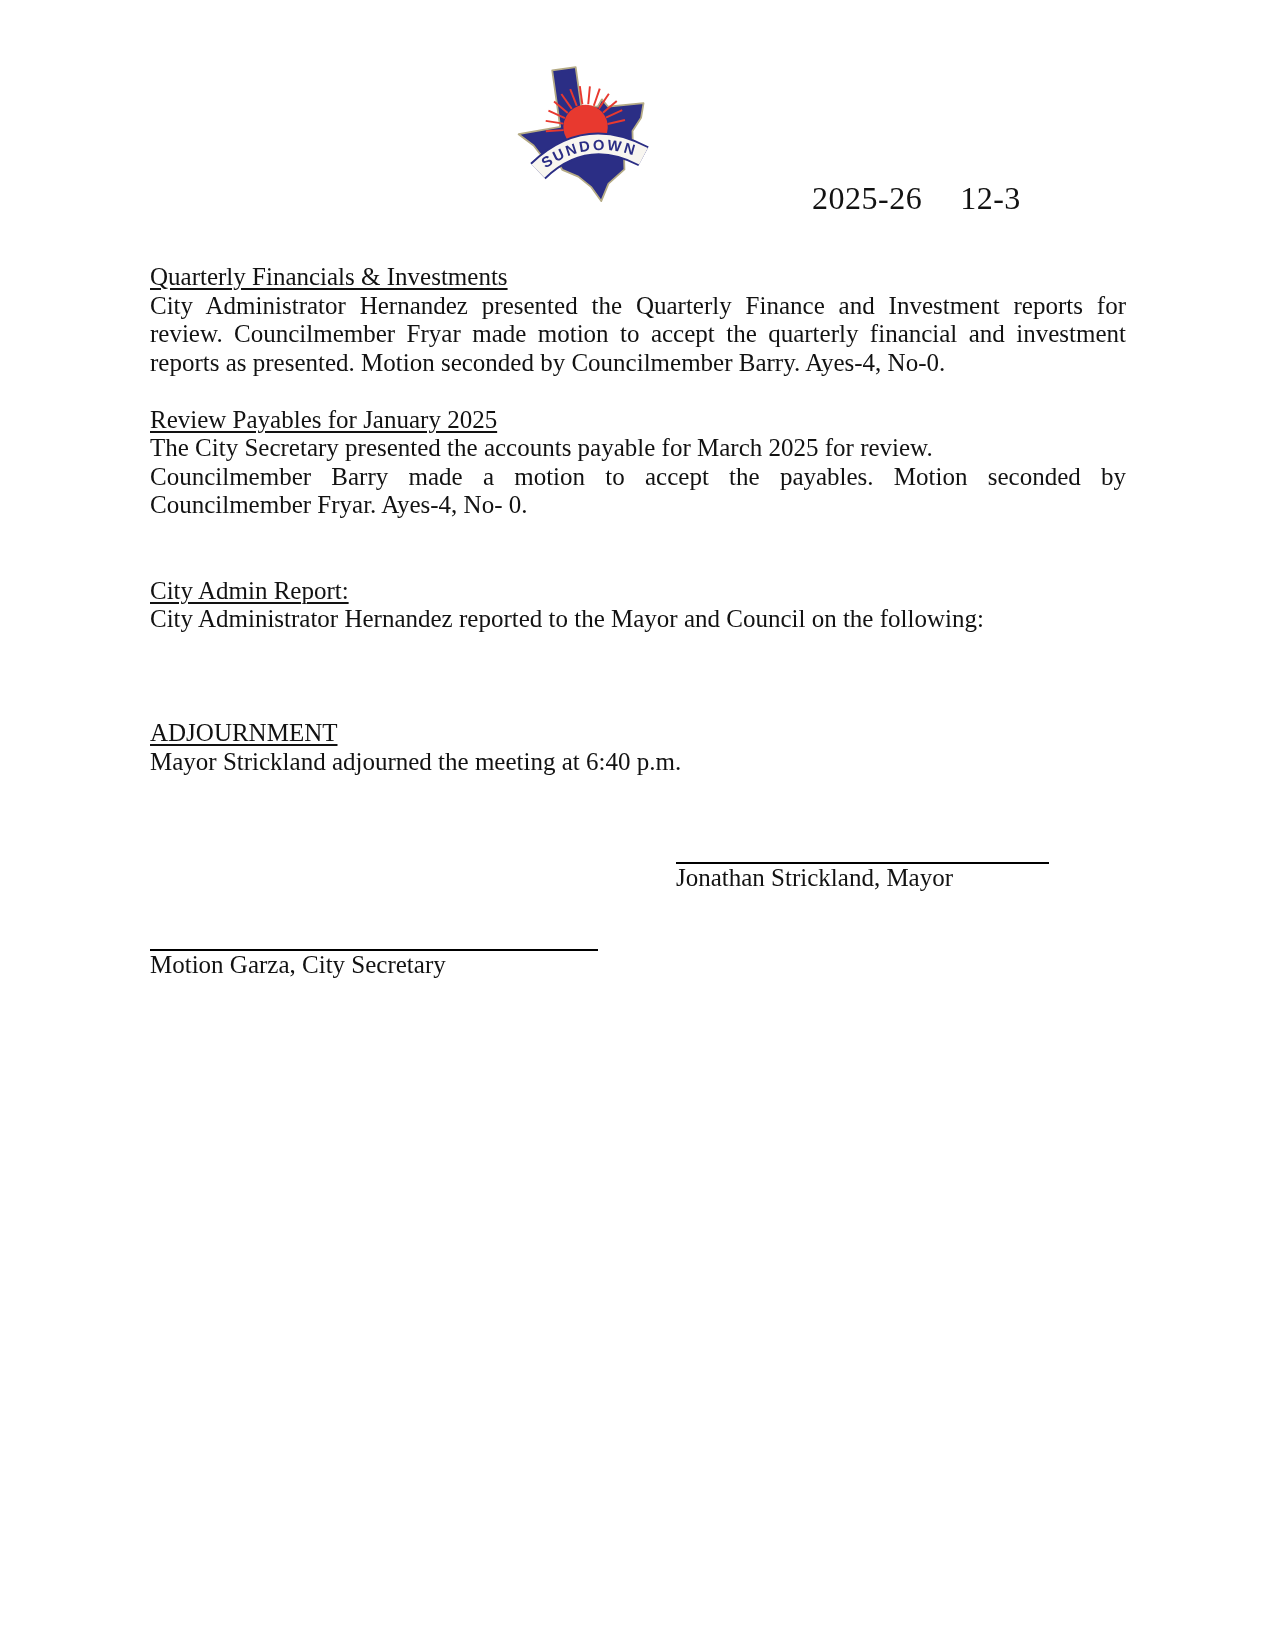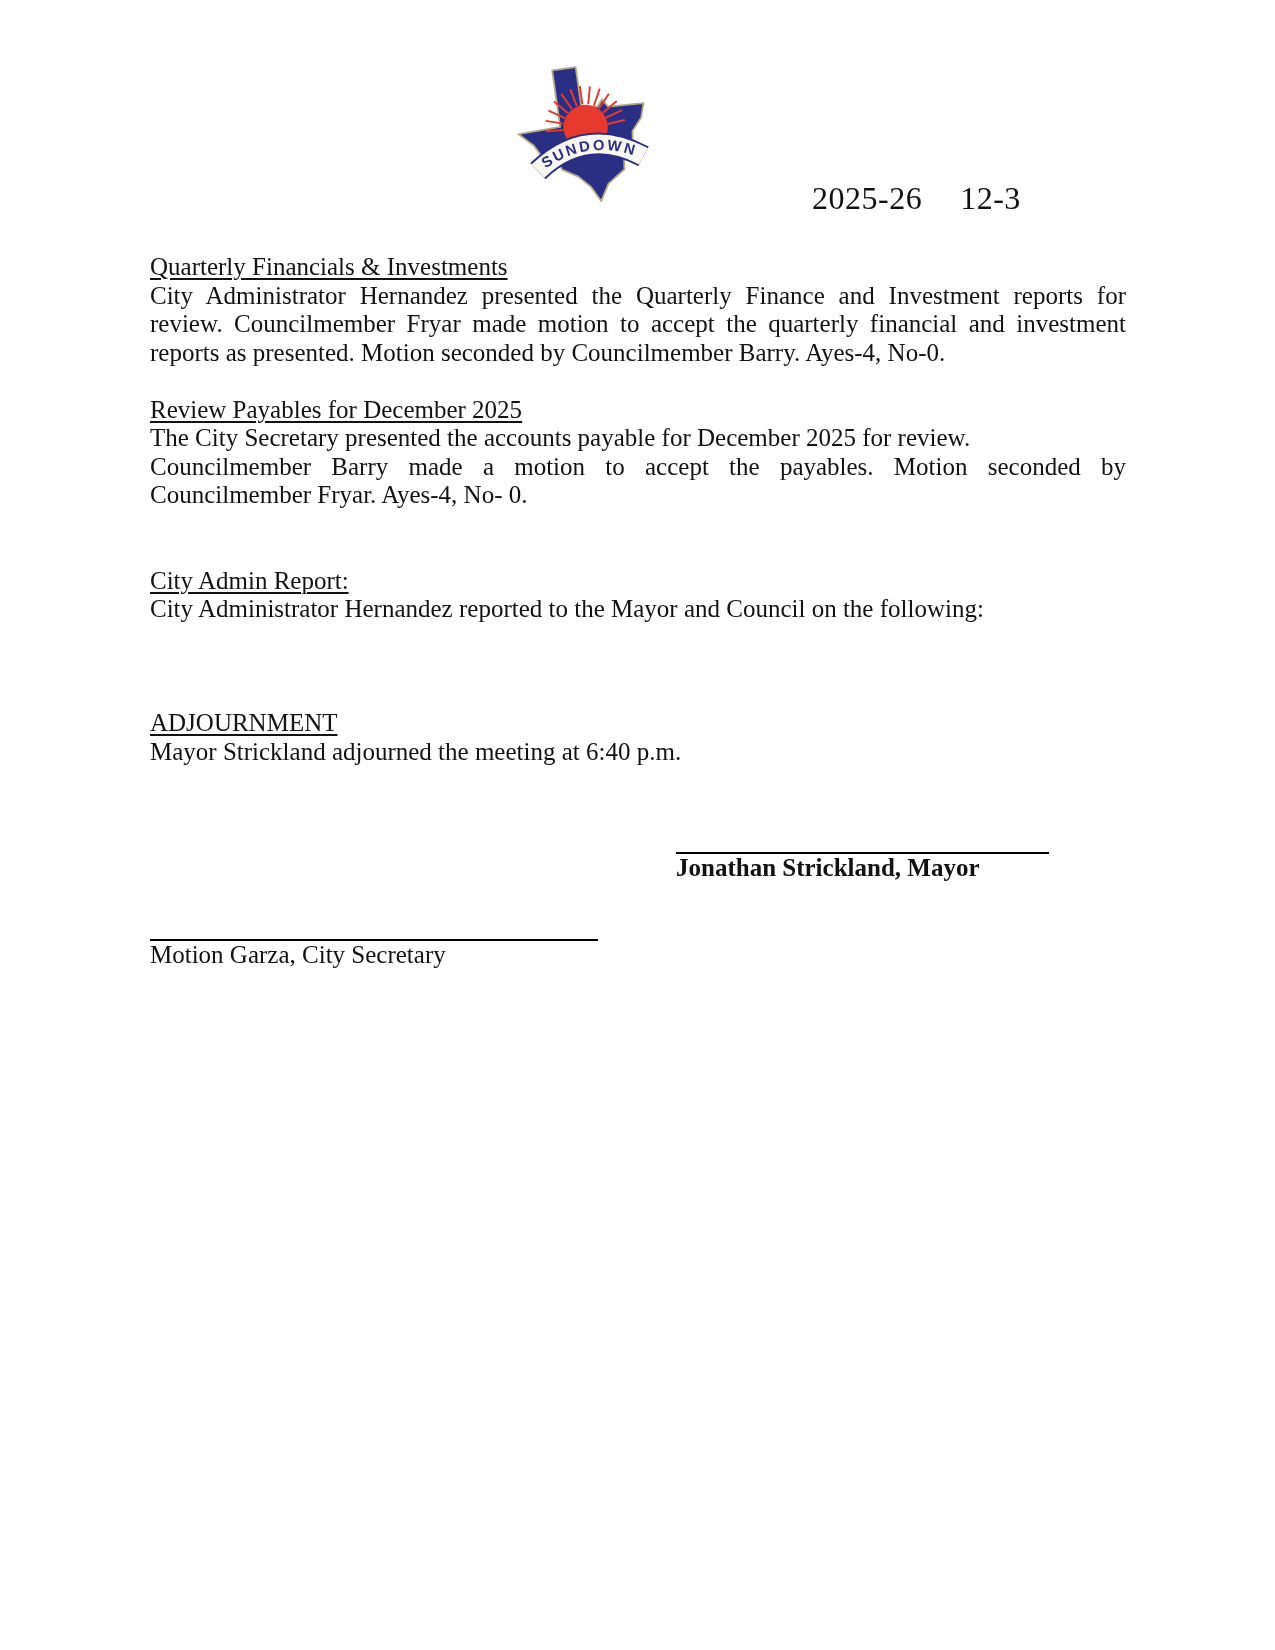--- a/index.html
+++ b/index.html
@@ -18,35 +18,35 @@
   }
   .doc-number{
     position:absolute;left:812px;top:180px;
     font-size:32px;font-weight:normal;
     white-space:nowrap;
     letter-spacing:.5px;
   }
   .doc-number .gap{display:inline-block;width:38px;}
   
   .doc-col{
-    position:absolute;left:150px;top:253px;width:976px;
+    position:absolute;left:150px;top:263px;width:976px;
     font-size:25px;line-height:28.5px;
   }
   .heading{white-space:nowrap;}
   .heading .u{
     text-decoration:underline;
     text-decoration-thickness:2px;
     text-underline-offset:3px;
   }
   .para{margin:0;}
   .justify{text-align:justify;}
   .blank{height:28.5px;}
   
   .sig{border-top:2px solid #000;}
-  .sig-mayor{margin-left:526px;width:373px;font-weight:bold;}
+  .sig-mayor{margin-left:526px;width:373px;}
   .sig-secretary{width:448px;}
 </style>
 </head>
 <body>
 
 <div class="page">
 
   <svg class="logo" viewBox="0 0 100 100" aria-hidden="true">
     <g transform="rotate(-8 50 50)">
 
@@ -88,22 +88,22 @@
   <div class="doc-col">
 
     <div>
       <div class="heading"><span class="u">Quarterly Financials &amp; Investments</span></div>
       <p class="para justify">City Administrator Hernandez presented the Quarterly Finance and Investment reports for review. Councilmember Fryar made motion to accept the quarterly financial and investment reports as presented. Motion seconded by Councilmember Barry. Ayes-4, No-0.</p>
     </div>
 
     <div class="blank"></div>
 
     <div>
-      <div class="heading"><span class="u">Review Payables for December 2025</span></div>
-      <p class="para justify"><span>The City Secretary presented the accounts payable for December 2025 for review.</span><br><span>Councilmember Barry made a motion to accept the payables. Motion seconded by Councilmember Fryar.  Ayes-4, No- 0.</span></p>
+      <div class="heading"><span class="u">Review Payables for January 2025</span></div>
+      <p class="para justify"><span>The City Secretary presented the accounts payable for March 2025 for review.</span><br><span>Councilmember Barry made a motion to accept the payables. Motion seconded by Councilmember Fryar.  Ayes-4, No- 0.</span></p>
     </div>
 
     <div class="blank"></div>
     <div class="blank"></div>
 
     <div>
       <div class="heading"><span class="u">City Admin Report:</span></div>
       <p class="para">City Administrator Hernandez reported to the Mayor and Council on the following:</p>
     </div>
 

